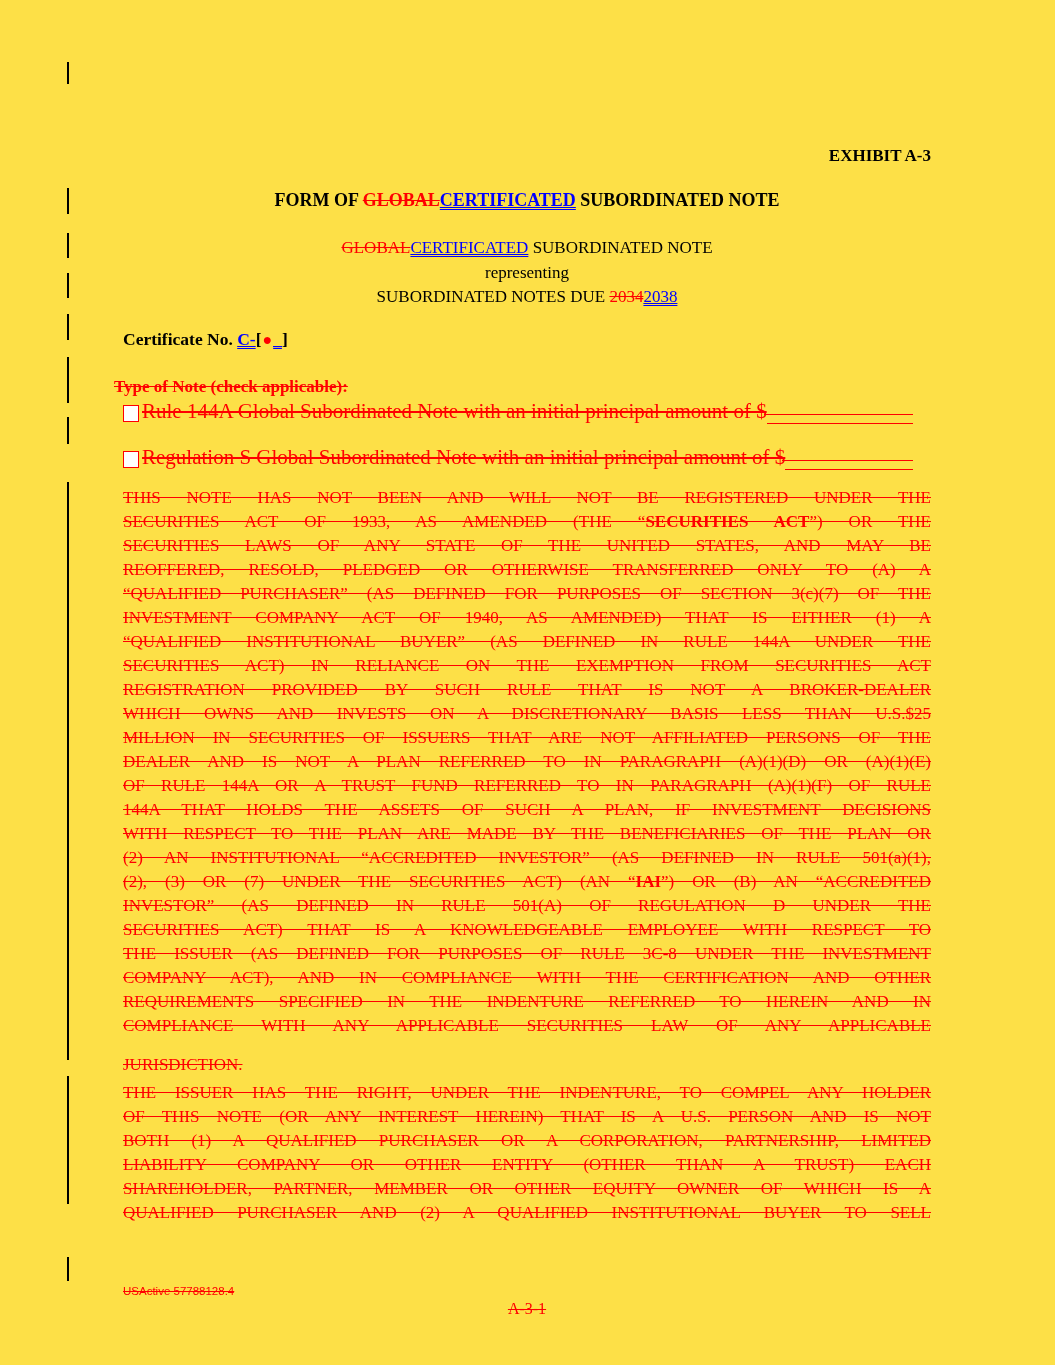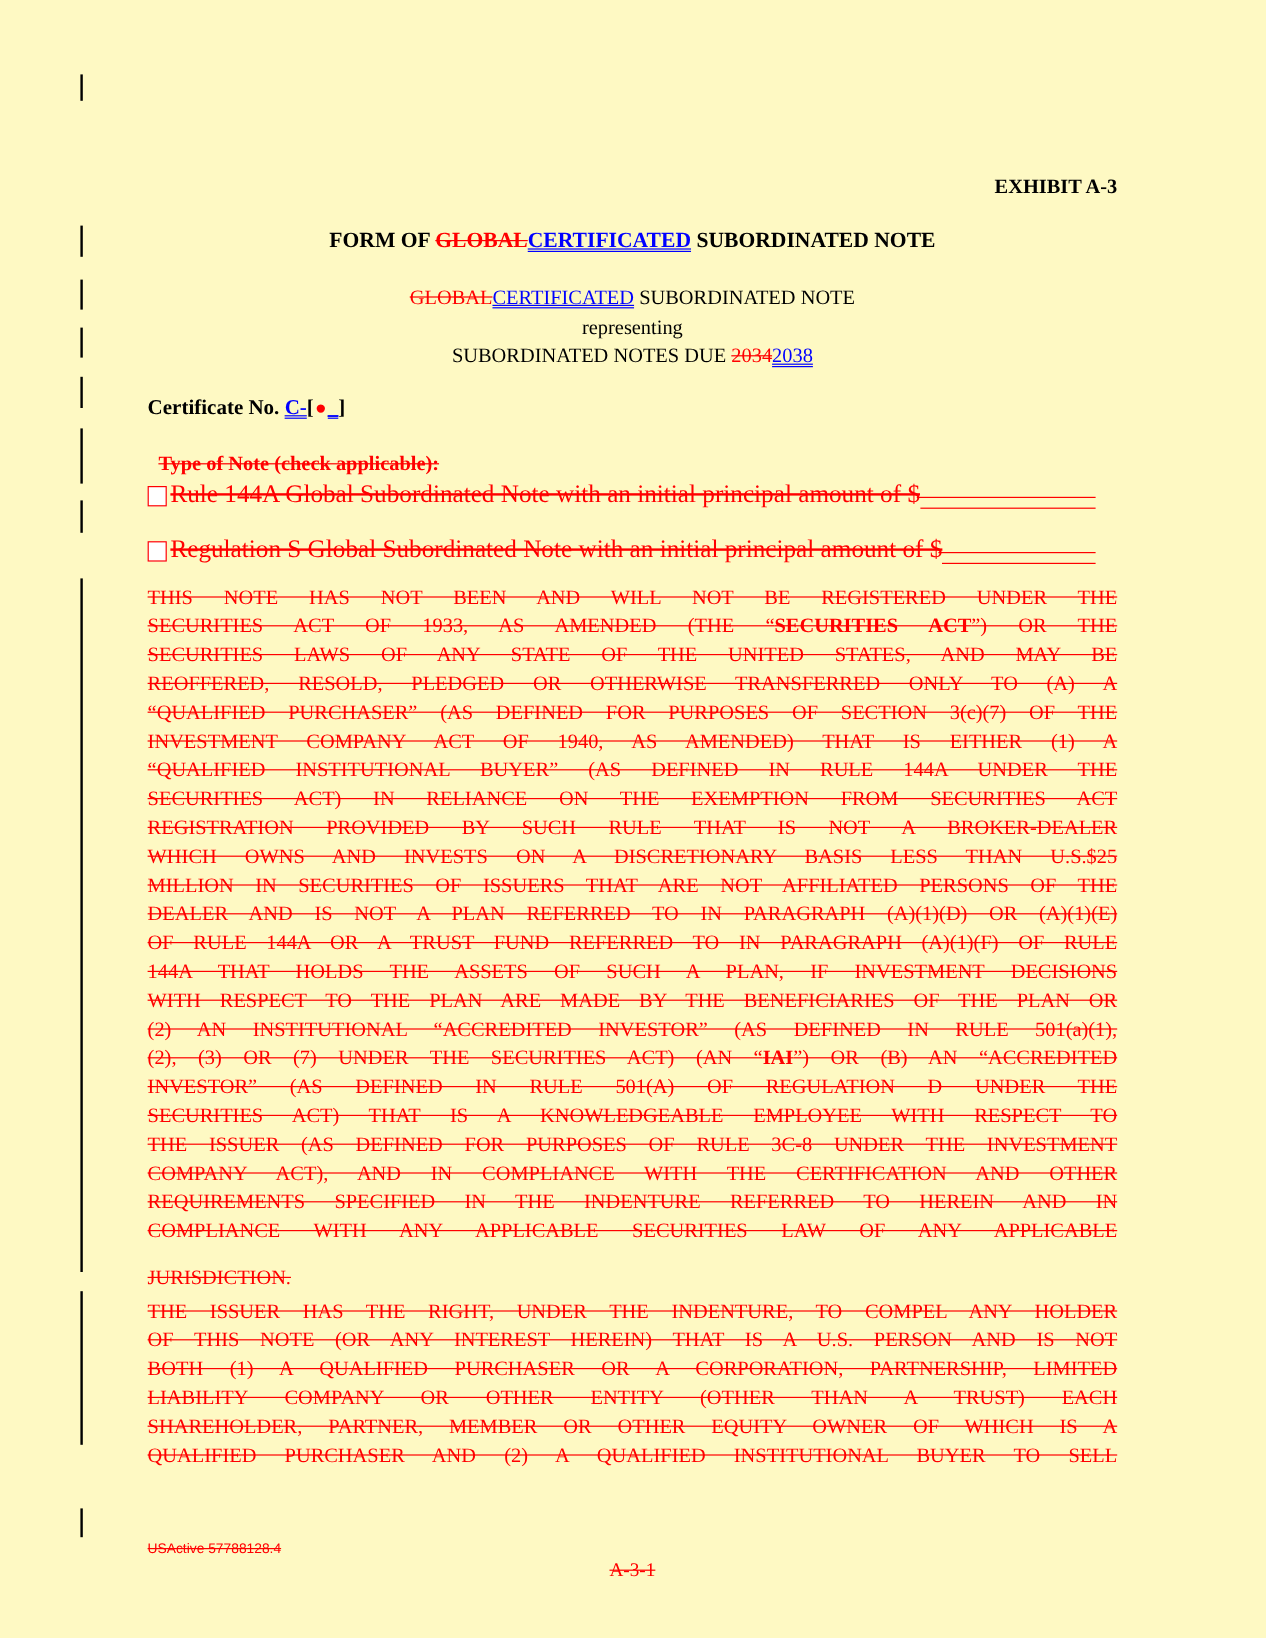--- a/index.html
+++ b/index.html
@@ -1,32 +1,32 @@
 <!DOCTYPE html>
 <html><head>
 <meta charset="utf-8">
 <style>
   html,body{margin:0;padding:0;background:#ffffff;}
   .page{
     position:relative;
     width:1055px;height:1365px;
-    background:#fef9c3;
+    background:#fde047;
     font-family:"Liberation Serif","DejaVu Serif",serif;
     color:#000000;
     overflow:hidden;
   }
   .bar{position:absolute;left:67px;width:2px;background:#000000;}
   .exhibit{position:absolute;top:146px;left:123px;width:808px;text-align:right;font-weight:bold;font-size:17px;}
   .title{position:absolute;top:190px;left:123px;width:808px;text-align:center;font-weight:bold;font-size:18px;}
   .subtitle{position:absolute;top:236px;left:123px;width:808px;text-align:center;font-size:17px;line-height:24.5px;}
   .certificate{position:absolute;top:329px;left:123px;font-size:17.5px;font-weight:bold;}
   .del{color:#ff0000;text-decoration:line-through;}
   .ins{color:#0000ff;text-decoration:underline;text-decoration-style:double;text-decoration-thickness:1px;}
   .bullet{color:#ff0000;text-decoration:none;font-size:16px;padding:0 1px;}
-  .type-heading{position:absolute;top:377px;left:132px;font-size:17px;font-weight:bold;color:#ff0000;text-decoration:line-through;}
+  .type-heading{position:absolute;top:377px;left:114px;font-size:17px;font-weight:bold;color:#ff0000;text-decoration:line-through;}
   .option{position:absolute;left:123px;width:790px;display:flex;align-items:flex-end;color:#ff0000;font-size:21px;}
   .option-1{top:399px;}
   .option-2{top:445px;}
   .checkbox{flex:0 0 auto;width:14px;height:15px;border:1.6px solid #ff0000;margin:0 3px 2px 0;background:#ffffff;}
   .option-text{white-space:pre;text-decoration:line-through;}
   .blank{flex:1;position:relative;height:19px;border-bottom:1.6px solid #ff0000;}
   .blank::after{content:"";position:absolute;left:-3px;right:0;top:10px;border-top:1.6px solid #ff0000;}
   .legend{position:absolute;left:123px;width:808px;color:#ff0000;font-size:17px;line-height:24px;}
   #legend1{top:486px;}
   #legend2{top:1081px;}

